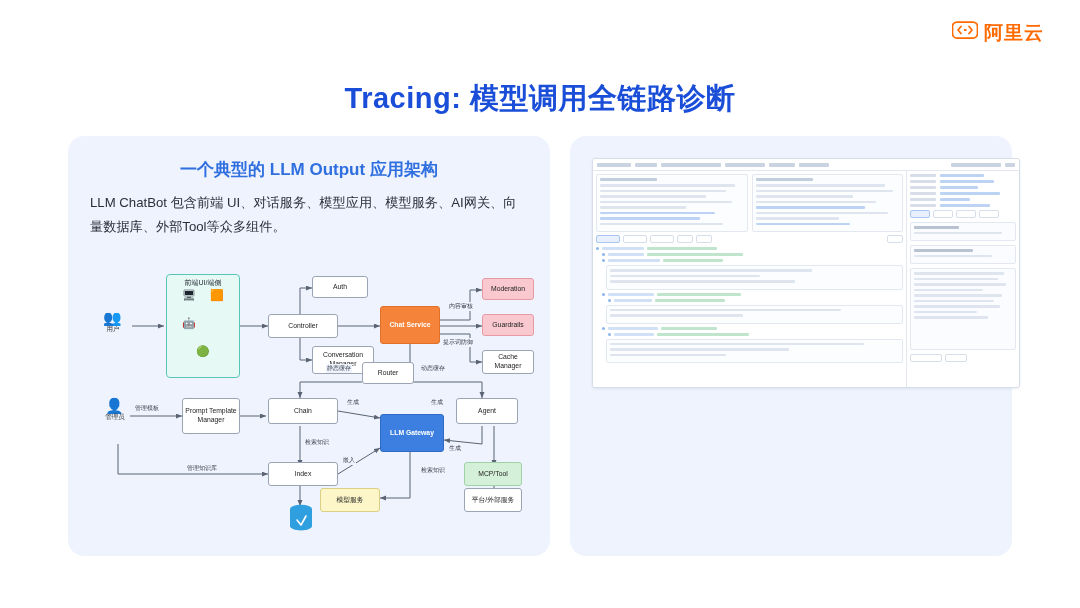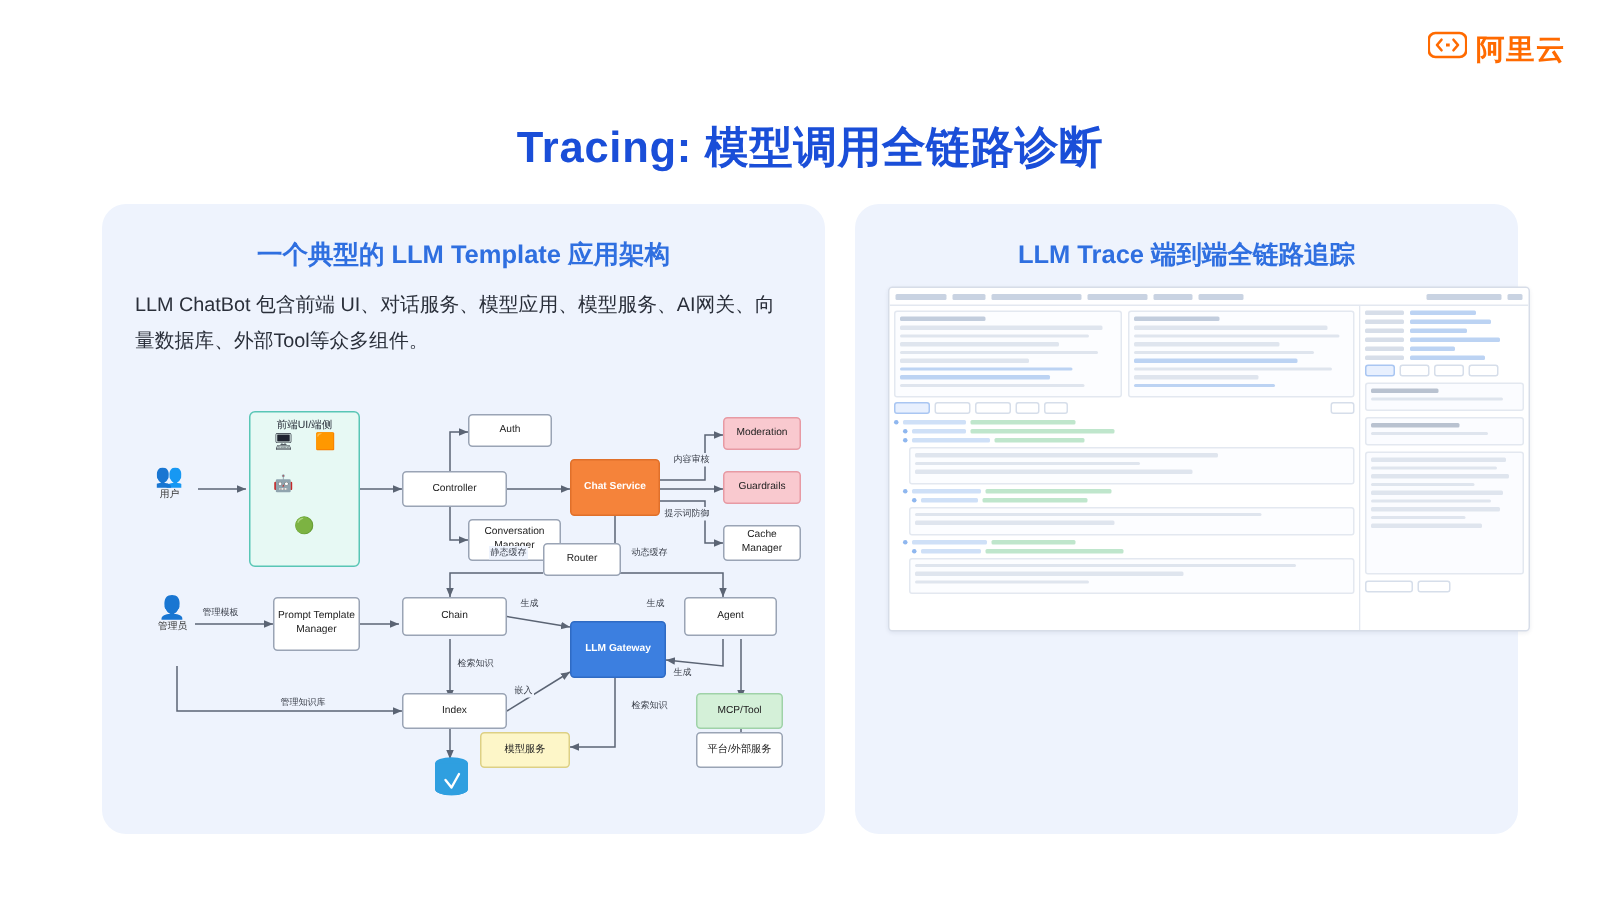--- a/index.html
+++ b/index.html
@@ -238,21 +238,21 @@
     <path d="M18 13 L12 20 L18 27" fill="none" stroke="#ff6a00" stroke-width="3.5" stroke-linecap="round" stroke-linejoin="round"></path>
     <path d="M34 13 L40 20 L34 27" fill="none" stroke="#ff6a00" stroke-width="3.5" stroke-linecap="round" stroke-linejoin="round"></path>
     <rect x="24" y="18" width="5" height="4" fill="#ff6a00"></rect>
   </svg>
   <span class="brand-text">阿里云</span>
 </div>
 
 <div class="page-title">Tracing: 模型调用全链路诊断</div>
 
 <div class="panel panel-left">
-  <div class="panel-title">一个典型的 LLM Template 应用架构</div>
+  <div class="panel-title">一个典型的 LLM Output 应用架构</div>
   <p class="panel-desc">LLM ChatBot 包含前端 UI、对话服务、模型应用、模型服务、AI网关、向量数据库、外部Tool等众多组件。</p>
 
   <div class="diagram">
     <svg viewBox="0 0 440 300">
       <defs>
         <marker id="ah" markerWidth="7" markerHeight="7" refX="6" refY="2.5" orient="auto">
           <path d="M0,0 L6,2.5 L0,5 z" fill="#5b6474"></path>
         </marker>
       </defs>
       <g stroke="#5b6474" stroke-width="1" fill="none" marker-end="url(#ah)">
@@ -388,21 +388,20 @@
     <span class="edgelabel" style="left:358px; top:196px;">生成</span>
     <span class="edgelabel" style="left:214px; top:190px;">检索知识</span>
     <span class="edgelabel" style="left:252px; top:208px;">嵌入</span>
     <span class="edgelabel" style="left:330px; top:218px;">检索知识</span>
     <span class="edgelabel" style="left:44px; top:156px;">管理模板</span>
     <span class="edgelabel" style="left:96px; top:216px;">管理知识库</span>
   </div>
 </div>
 
 <div class="panel panel-right">
-  <div class="panel-title">LLM Trace 端到端全链路追踪</div>
 
   <div class="shot">
     <div class="shot-topbar">
       <div class="tb" style="width:34px;"></div>
       <div class="tb" style="width:22px;"></div>
       <div class="tb" style="width:60px;"></div>
       <div class="tb" style="width:40px;"></div>
       <div class="tb" style="width:26px;"></div>
       <div class="tb" style="width:30px;"></div>
       <div class="tb" style="width:50px; margin-left:auto;"></div>

